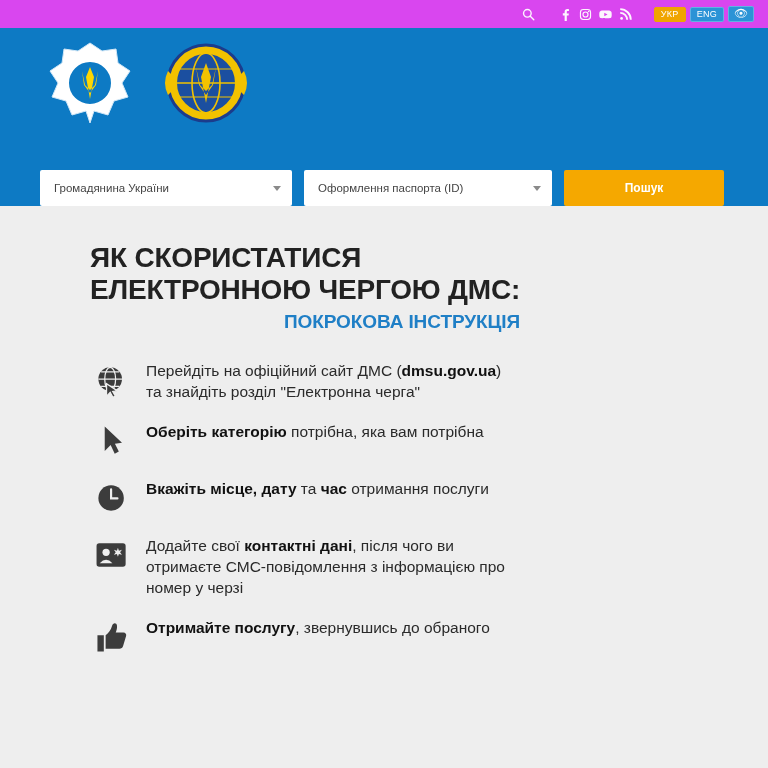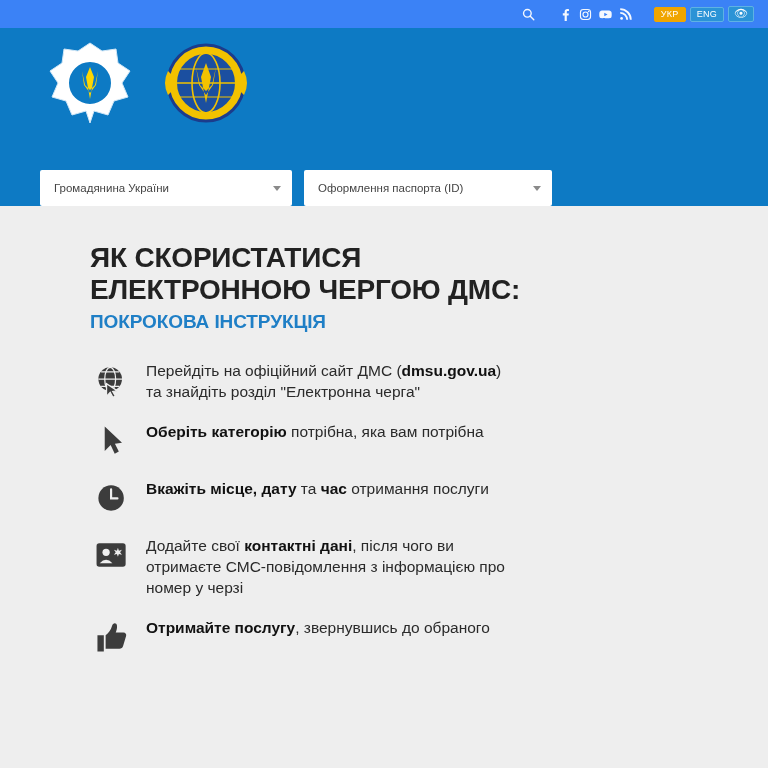--- a/index.html
+++ b/index.html
@@ -7,21 +7,21 @@
     width: 768px;
     height: 768px;
     font-family: "Liberation Sans", sans-serif;
     background: #eeeeee;
     overflow: hidden;
   }
 
   
   .topbar {
     height: 28px;
-    background: #3b82f6;
+    background: #d946ef;
     display: flex;
     align-items: center;
     justify-content: flex-end;
     padding-right: 14px;
     gap: 10px;
   }
   .topbar .ico {
     color: #ffffff;
     font-size: 12px;
     line-height: 1;
@@ -123,20 +123,21 @@
     color: #222222;
     line-height: 1.16;
     letter-spacing: -.2px;
   }
   .subtitle {
     font-size: 19px;
     font-weight: bold;
     color: #1f7fc6;
     margin-top: 4px;
     letter-spacing: -.1px;
+    text-align: center;
   }
 
   .steps { margin-top: 26px; }
   .step {
     display: flex;
     align-items: flex-start;
     margin-bottom: 17px;
   }
   .step-ico {
     width: 44px;
@@ -228,20 +229,21 @@
 
 <div class="searchstrip">
   <div class="select s1">
     <span>Громадянина України</span>
     <span class="caret"></span>
   </div>
   <div class="select s2">
     <span>Оформлення паспорта (ID)</span>
     <span class="caret"></span>
   </div>
+  <button class="search-btn">Пошук</button>
 </div>
 
 <div class="content">
   <h1 class="title">
     <span>ЯК СКОРИСТАТИСЯ</span><br>
     <span>ЕЛЕКТРОННОЮ ЧЕРГОЮ ДМС:</span>
   </h1>
   <div class="subtitle">ПОКРОКОВА ІНСТРУКЦІЯ</div>
 
   <div class="steps" id="steps">

